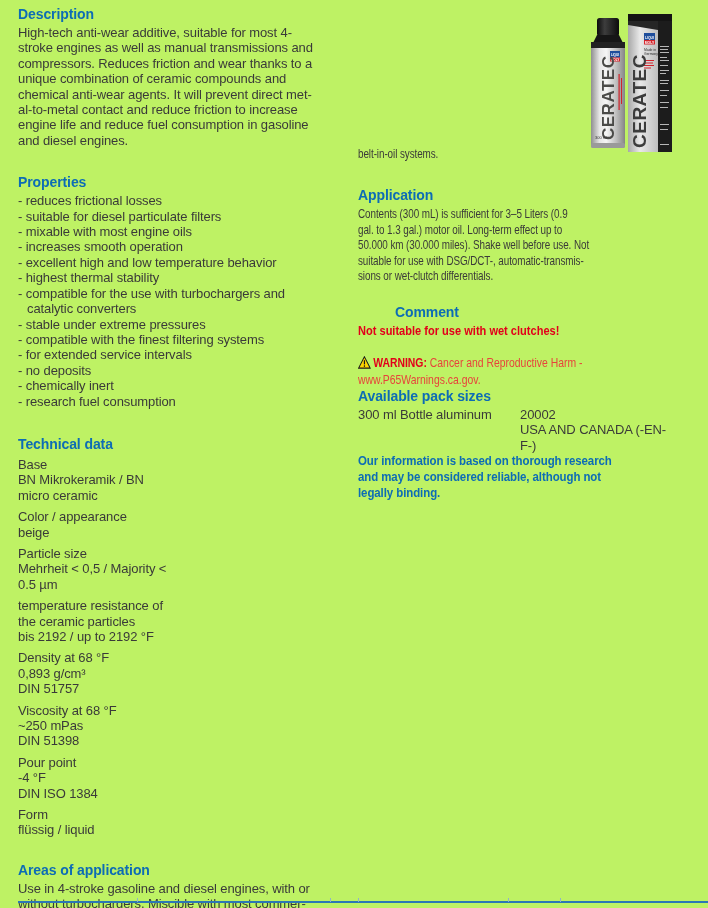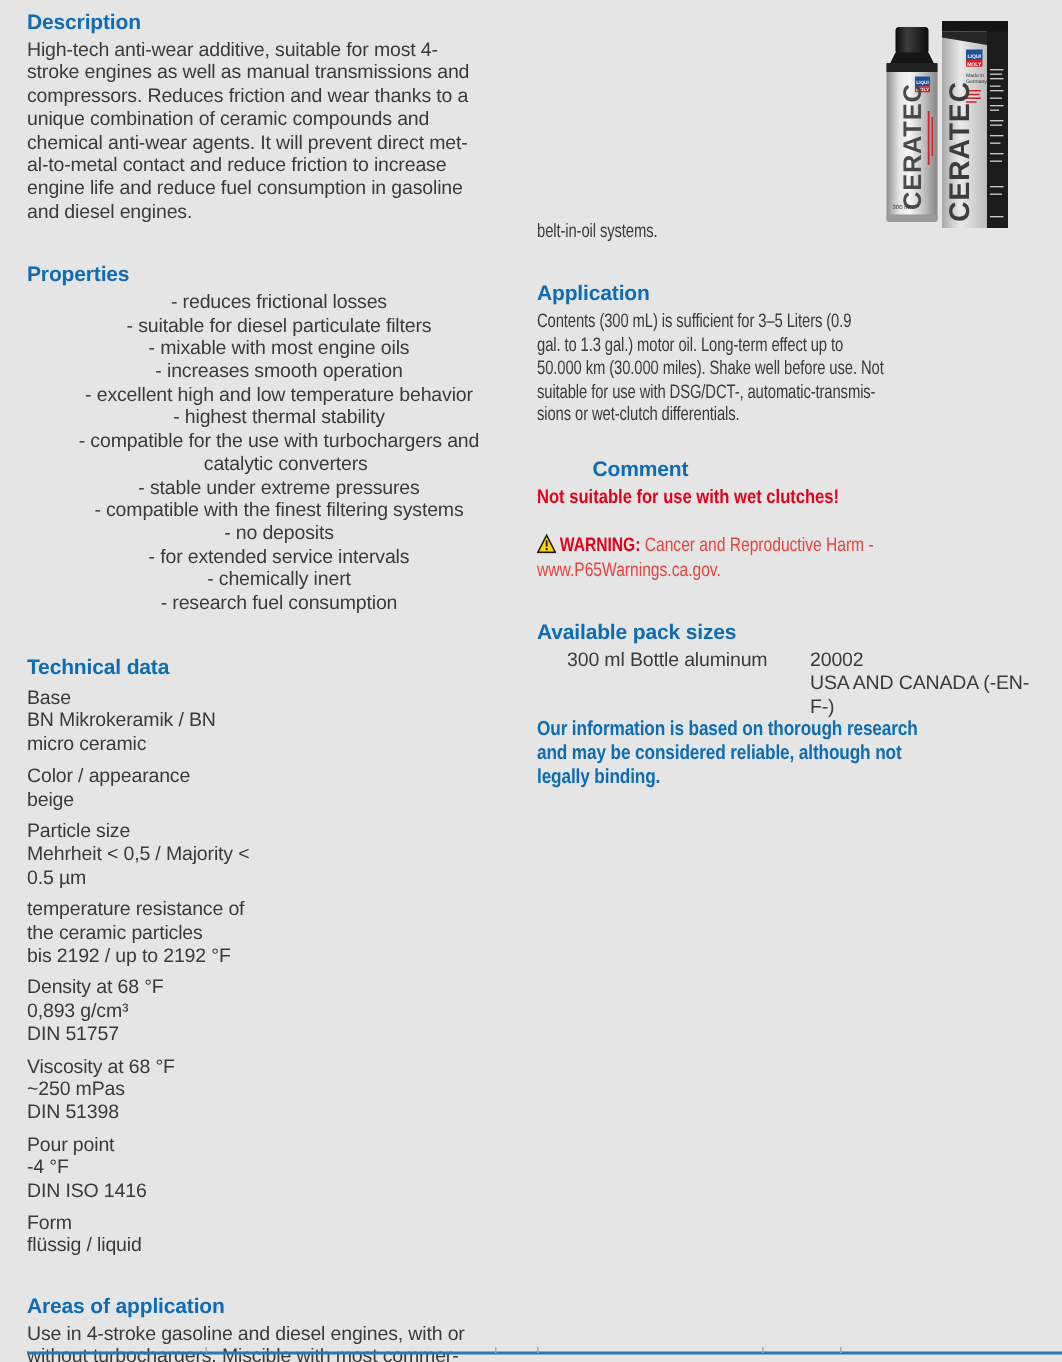--- a/index.html
+++ b/index.html
@@ -1,57 +1,57 @@
 <!DOCTYPE html>
 <html><head>
 <meta charset="utf-8">
 <style>
   html,body { margin:0; padding:0; background:#ffffff; }
   .page {
-    position:relative; width:708px; height:908px; background:#e5e5e5;
+    position:relative; width:708px; height:908px; background:#bef264;
     font-family:"Liberation Sans", sans-serif; color:#3a3a39; overflow:hidden;
   }
   .head {
     color:#0d6cb5; font-size:14px; font-weight:bold; line-height:16px;
     margin:0 0 3px 0; letter-spacing:-0.1px;
   }
   .body, .pre {
     font-size:13px; line-height:15.4px; letter-spacing:-0.1px;
     white-space:pre-line; margin:0;
   }
   .col-left { position:absolute; left:18px; top:6px; width:336px; }
   .sec-desc { margin-bottom:26px; }
   .sec-props { margin-bottom:27px; }
   .plist { margin:0; }
   .pitem { font-size:13px; line-height:15.4px; letter-spacing:-0.1px;
-           padding-left:9px; text-indent:-9px; white-space:pre-line;text-align:center; }
+           padding-left:9px; text-indent:-9px; white-space:pre-line; }
   .sec-tech .head { margin-bottom:5px; }
   .trow { display:flex; margin-bottom:6px;flex-direction:column; }
   .tlabel { width:160px; flex:none; }
   .tvalue { width:176px; flex:none; }
   .sec-areas { margin-top:24px; }
 
   .col-right { position:absolute; left:358px; top:146px; width:320px; }
   .rc-body  { transform:scaleX(0.76); transform-origin:left top; width:320px; }
   .rc-bold  { transform:scaleX(0.85); transform-origin:left top; width:330px;
               font-weight:bold; color:#e2001a; font-size:13px; line-height:15.4px; margin:0; }
   .rc-warn  { transform:scaleX(0.80); transform-origin:left top; width:310px;
               font-size:13px; line-height:15.6px; margin:0; color:#e8433b; }
   .rc-warn .wlabel { color:#e2001a; font-weight:bold; }
   .rc-warn .wlink  { color:#e8433b; text-decoration:none; }
   .mt-app  { margin-top:26px; }
   .mt-com  { margin-top:21px;margin-left:37px; }
   .mt-warn { margin-top:16px; }
-  .mt-pack { margin-top:25px; }
+  .mt-pack { }
   .mt-disc { margin-top:27px; }
   .disclaimer { color:#0d6cb5; font-weight:bold; font-size:13.5px; line-height:16px;
                 white-space:pre-line; margin:0; transform:scaleX(0.85);
                 transform-origin:left top; width:330px; letter-spacing:-0.1px; }
   .packrow { display:flex; font-size:13px; line-height:15.4px; letter-spacing:-0.1px; }
-  .packname { width:162px; flex:none;margin-left:20px; }
+  .packname { width:162px; flex:none; }
   .packval  { width:150px; flex:none; }
   .warn-tri { display:inline-block; vertical-align:-2px; margin-right:3px; }
 
   .product-photo { position:absolute; left:588px; top:6px; width:86px; height:148px; }
 
   .footer-rule { position:absolute; left:18px; top:901px; width:690px; height:2px; background:#2b77b4; }
   .rule-tick { position:absolute; top:898px; width:1px; height:4px; background:#8fb2cd; }
 </style>
 </head>
 <body>
@@ -78,22 +78,22 @@
         <div class="pitem">- reduces frictional losses</div>
         <div class="pitem">- suitable for diesel particulate filters</div>
         <div class="pitem">- mixable with most engine oils</div>
         <div class="pitem">- increases smooth operation</div>
         <div class="pitem">- excellent high and low temperature behavior</div>
         <div class="pitem">- highest thermal stability</div>
         <div class="pitem">- compatible for the use with turbochargers and
 catalytic converters</div>
         <div class="pitem">- stable under extreme pressures</div>
         <div class="pitem">- compatible with the finest filtering systems</div>
+        <div class="pitem">- for extended service intervals</div>
         <div class="pitem">- no deposits</div>
-        <div class="pitem">- for extended service intervals</div>
         <div class="pitem">- chemically inert</div>
         <div class="pitem">- research fuel consumption</div>
       </div>
     </div>
 
     <div class="sec-tech">
       <h3 class="head">Technical data</h3>
       <div>
         <div class="trow">
           <div class="tlabel pre">Base</div>
@@ -120,21 +120,21 @@
 DIN 51757</div>
         </div>
         <div class="trow">
           <div class="tlabel pre">Viscosity at 68 °F</div>
           <div class="tvalue pre">~250 mPas
 DIN 51398</div>
         </div>
         <div class="trow">
           <div class="tlabel pre">Pour point</div>
           <div class="tvalue pre">-4 °F
-DIN ISO 1416</div>
+DIN ISO 1384</div>
         </div>
         <div class="trow">
           <div class="tlabel pre">Form</div>
           <div class="tvalue pre">flüssig / liquid</div>
         </div>
       </div>
     </div>
 
     <div class="sec-areas">
       <h3 class="head">Areas of application</h3>

